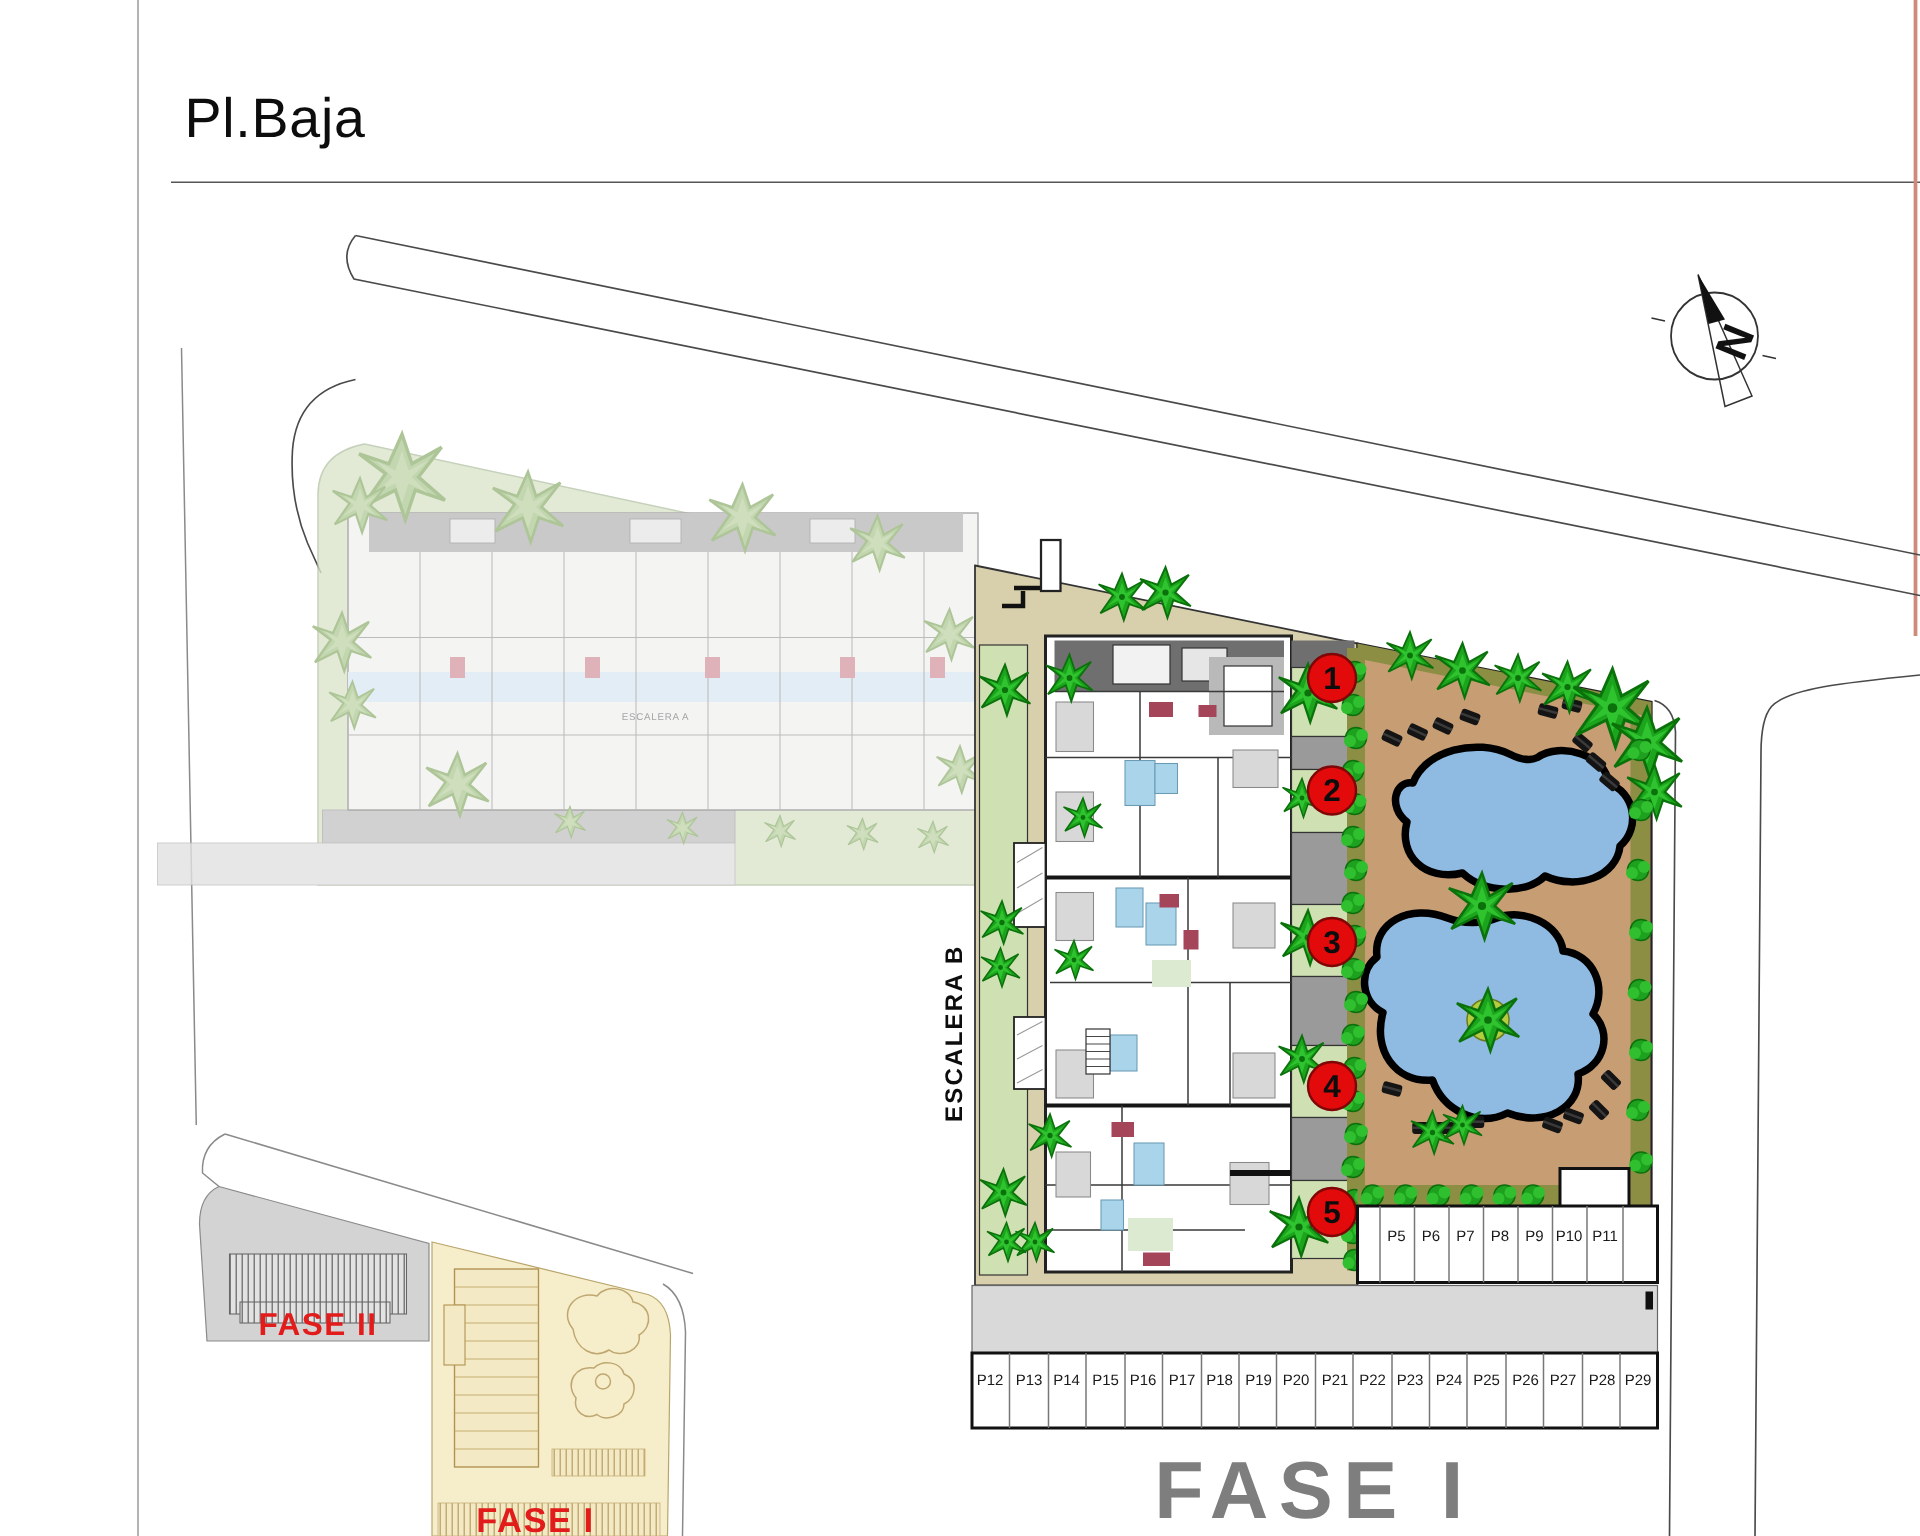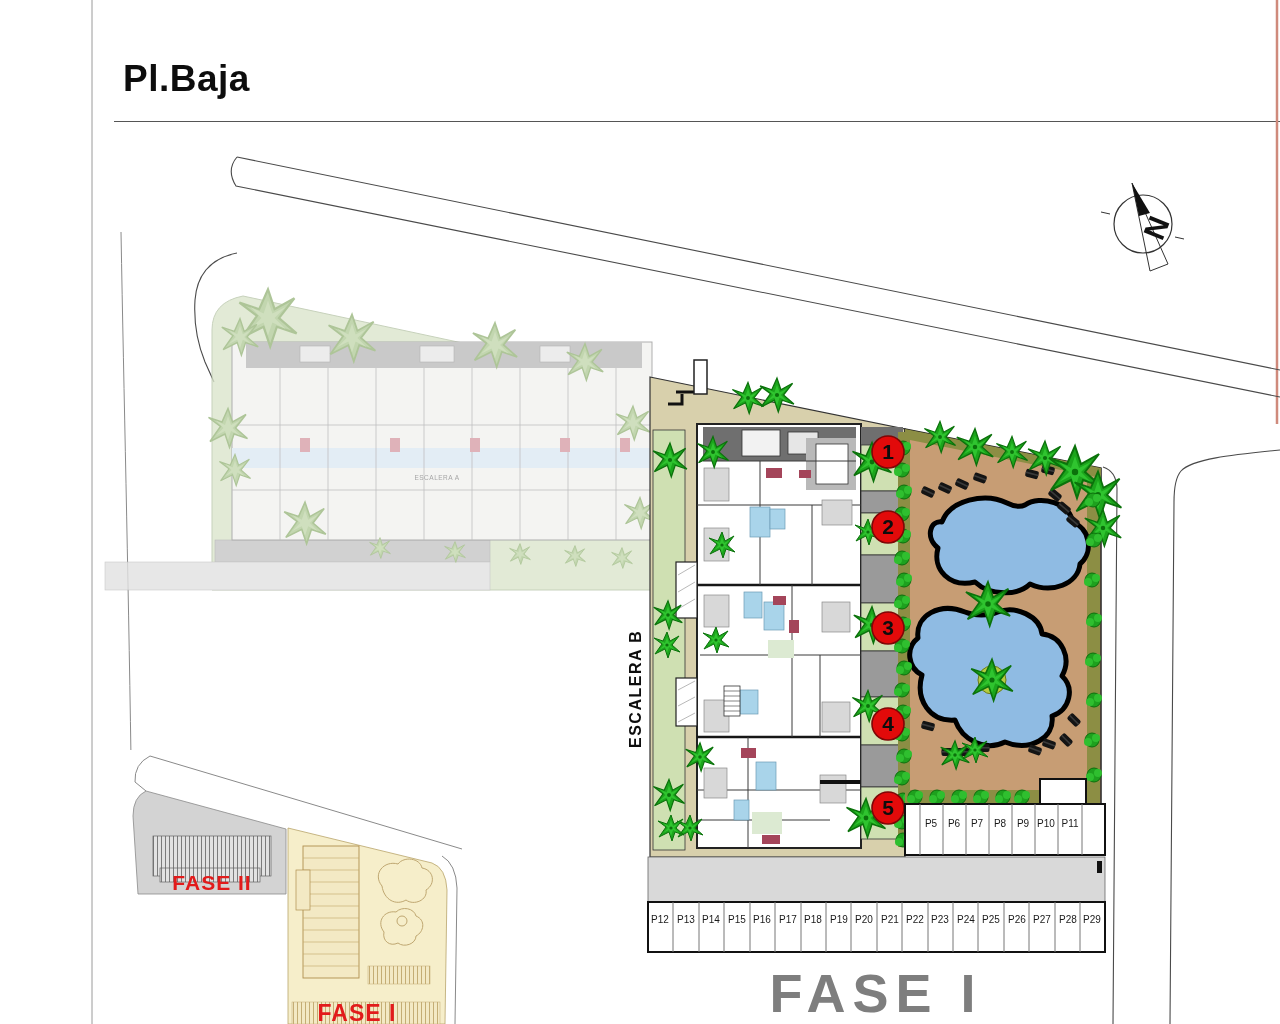--- a/index.html
+++ b/index.html
@@ -1,18 +1,18 @@
 <!DOCTYPE html>
 <html><head>
 <meta charset="utf-8">
 <style>
   html,body{margin:0;padding:0;background:#fff;}
   .stage{position:relative;width:1280px;height:1024px;background:#fff;overflow:hidden;
          font-family:"Liberation Sans",sans-serif;}
-  .page-title{position:absolute;left:123px;top:58px;font-size:37px;font-weight:bold;
+  .page-title{position:absolute;left:123px;top:58px;font-size:37px;font-weight:normal;
               letter-spacing:.5px;color:#0d0d0d;}
   .title-rule{position:absolute;left:114px;top:121px;width:1166px;border-top:1.6px solid #555;}
   svg{position:absolute;left:0;top:0;}
   .bld{fill:#ffffff;stroke:#222;stroke-width:2;}
   .wall{stroke:#3a3a3a;stroke-width:1;fill:none;}
   .wall2{stroke:#161616;stroke-width:2.6;fill:none;}
   .lawn{fill:#cfe0b2;stroke:#333;stroke-width:.8;}
   .ter{fill:#9a9a9a;stroke:#333;stroke-width:.8;}
   .wet{fill:#a9d4ea;stroke:#6b9ab5;stroke-width:.7;}
   .redf{fill:#a4455a;}

